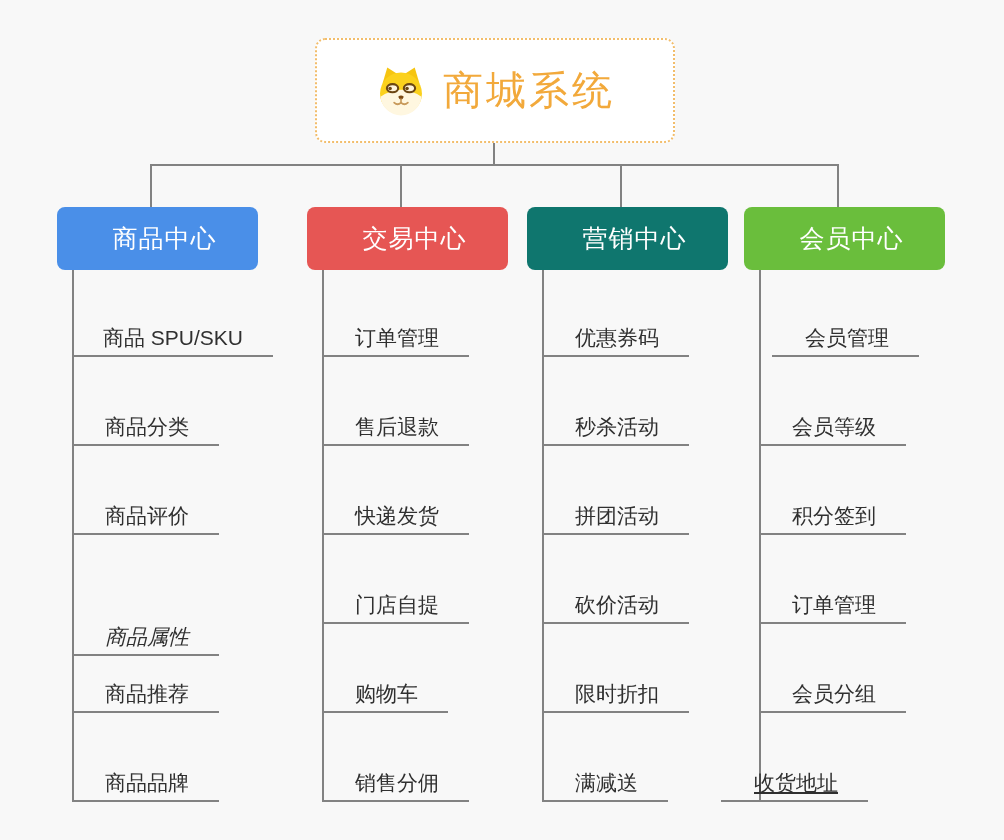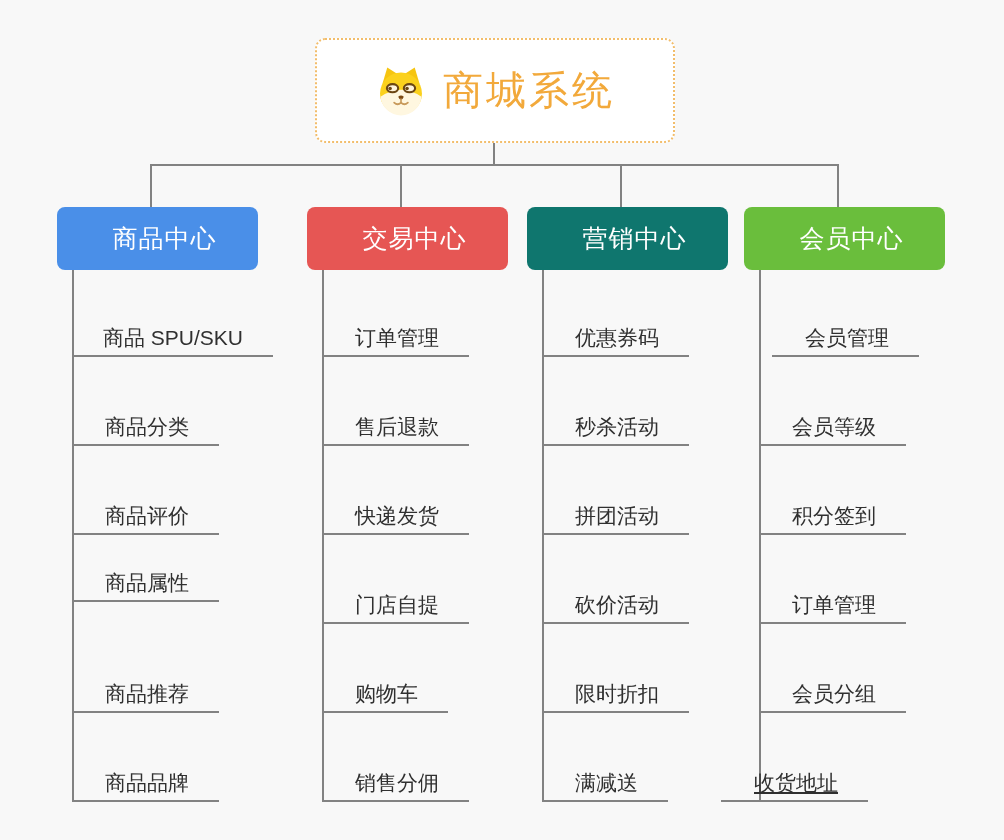--- a/index.html
+++ b/index.html
@@ -89,21 +89,21 @@
   <div class="line root-stem"></div>
   <div class="line bus"></div>
 
   <div id="branches">
       <div class="line branch-stem" style="left: 150px;"></div>
       <div class="branch-node" style="left: 57px; background: rgb(74, 143, 232);">商品中心</div>
       <div class="line branch-trunk" style="left: 72px;"></div>
       <div class="leaf-node" style="left: 72px; top: 315px; padding-left: 31px;">商品 SPU/SKU</div>
       <div class="leaf-node" style="left: 72px; top: 404px;">商品分类</div>
       <div class="leaf-node" style="left: 72px; top: 493px;">商品评价</div>
-      <div class="leaf-node" style="left: 72px; top: 560px;">商品属性</div>
+      <div class="leaf-node" style="left: 72px; top: 614px; font-style: italic;">商品属性</div>
       <div class="leaf-node" style="left: 72px; top: 671px;">商品推荐</div>
       <div class="leaf-node" style="left: 72px; top: 760px;">商品品牌</div>
       <div class="line branch-stem" style="left: 400px;"></div>
       <div class="branch-node" style="left: 307px; background: rgb(230, 86, 84);">交易中心</div>
       <div class="line branch-trunk" style="left: 322px;"></div>
       <div class="leaf-node" style="left: 322px; top: 315px;">订单管理</div>
       <div class="leaf-node" style="left: 322px; top: 404px;">售后退款</div>
       <div class="leaf-node" style="left: 322px; top: 493px;">快递发货</div>
       <div class="leaf-node" style="left: 322px; top: 582px;">门店自提</div>
       <div class="leaf-node" style="left: 322px; top: 671px;">购物车</div>

